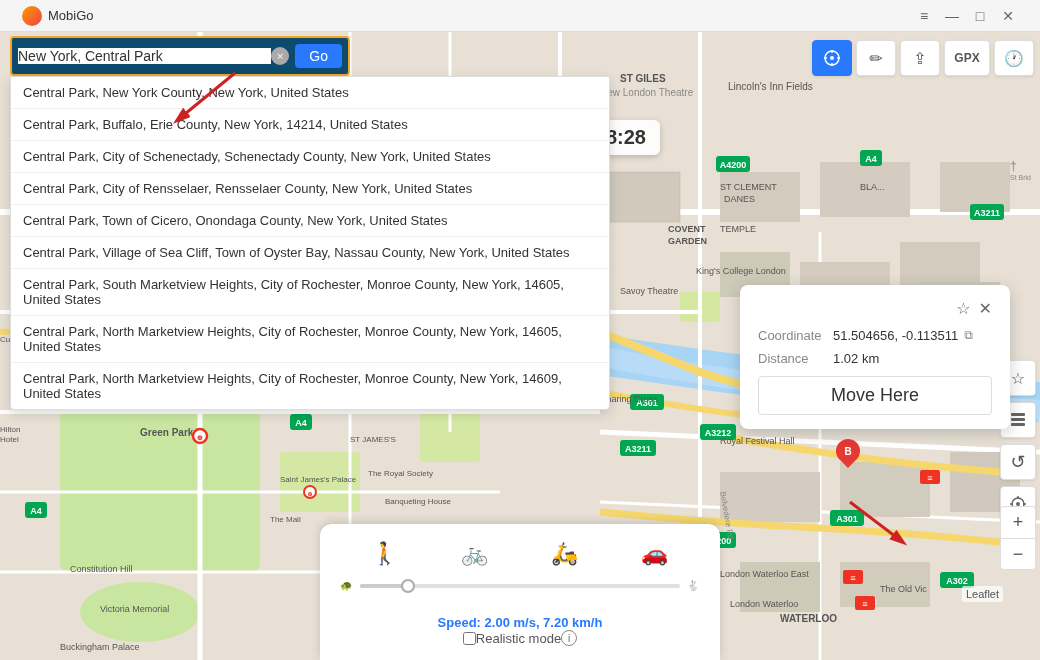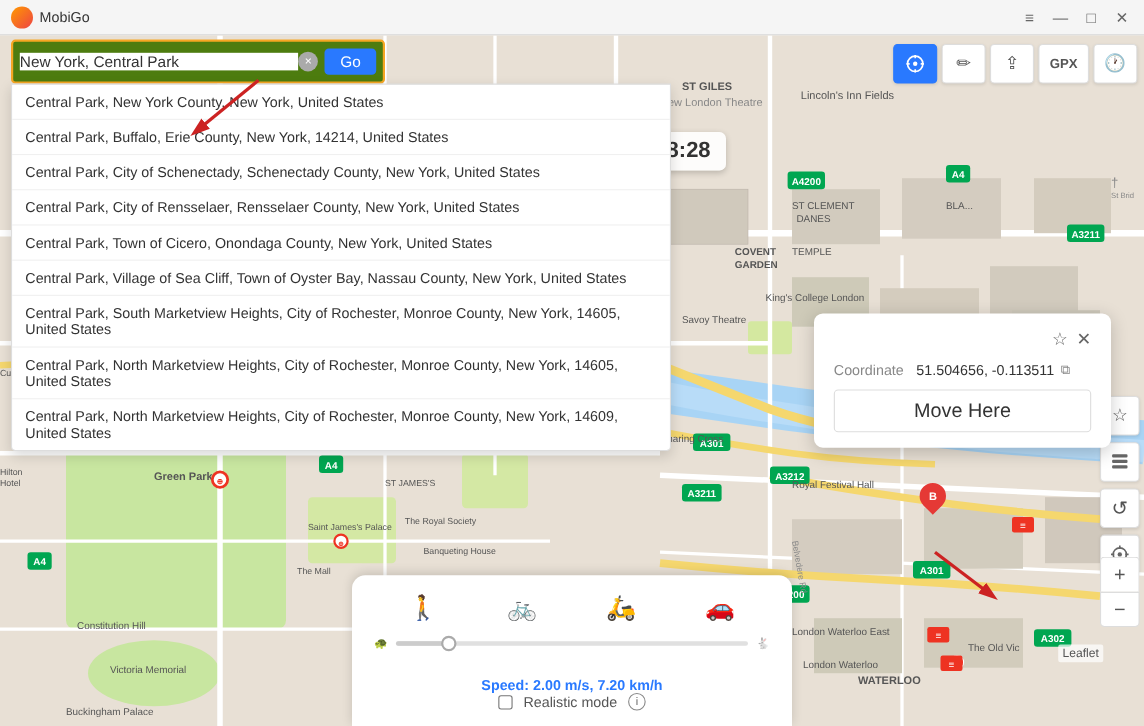--- a/index.html
+++ b/index.html
@@ -5,21 +5,21 @@
     * { margin: 0; padding: 0; box-sizing: border-box; }
     body { width: 1040px; height: 660px; overflow: hidden; font-family: 'Segoe UI', Arial, sans-serif; position: relative; }
 
     
     #titlebar {
       width: 100%;
       height: 32px;
       background: #f5f5f5;
       display: flex;
       align-items: center;
-      padding: 0 10px;
+      padding: 0 22px;
       border-bottom: 1px solid #ddd;
       position: absolute;
       top: 0; left: 0;
       z-index: 200;
     }
     #titlebar .logo {
       width: 20px; height: 20px;
       background: linear-gradient(135deg, #f90, #e44);
       border-radius: 50%;
       margin-right: 6px;
@@ -48,21 +48,21 @@
     #search-container {
       position: absolute;
       top: 32px; left: 10px;
       z-index: 150;
       display: flex;
       flex-direction: column;
     }
     #search-bar {
       display: flex;
       align-items: center;
-      background: #4d7c0f;
+      background: #0c4a6e;
       border: 2px solid #f5a623;
       border-radius: 4px;
       padding: 0 6px;
       width: 340px;
       height: 40px;
       margin-top: 4px;
     }
     #search-bar input {
       border: none;
       outline: none;
@@ -300,21 +300,21 @@
       font-size: 13px;
       text-align: center;
       color: #333;
       margin-top: 24px;
     }
     .speed-text span { color: #2979ff; font-weight: 600; }
     .realistic-mode {
       display: flex;
       align-items: center;
       justify-content: center;
-      gap: 10px;
+      gap: 0;
       font-size: 13px;
       color: #555;
     }
     .realistic-mode input { cursor: pointer; }
     .info-icon {
       width: 16px; height: 16px;
       border: 1px solid #888;
       border-radius: 50%;
       display: inline-flex;
       align-items: center;
@@ -630,20 +630,24 @@
 <div id="coord-popup">
   <div class="popup-header">
     <span>☆</span>
     <span>✕</span>
   </div>
   <div class="coord-row">
     <span class="coord-label">Coordinate</span>
     <span class="coord-value">51.504656, -0.113511</span>
     <span class="copy-icon">⧉</span>
   </div>
+  <div class="coord-row">
+    <span class="coord-label">Distance</span>
+    <span class="coord-value">1.02 km</span>
+  </div>
   <button class="move-here-btn">Move Here</button>
 </div>
 
 <div id="side-toolbar">
   <div class="side-btn">☆</div>
   <div class="side-btn">
     <svg width="18" height="18" viewBox="0 0 18 18">
       <rect x="2" y="2" width="14" height="3" rx="1" fill="#666"></rect>
       <rect x="2" y="7" width="14" height="3" rx="1" fill="#666"></rect>
       <rect x="2" y="12" width="14" height="3" rx="1" fill="#666"></rect>

